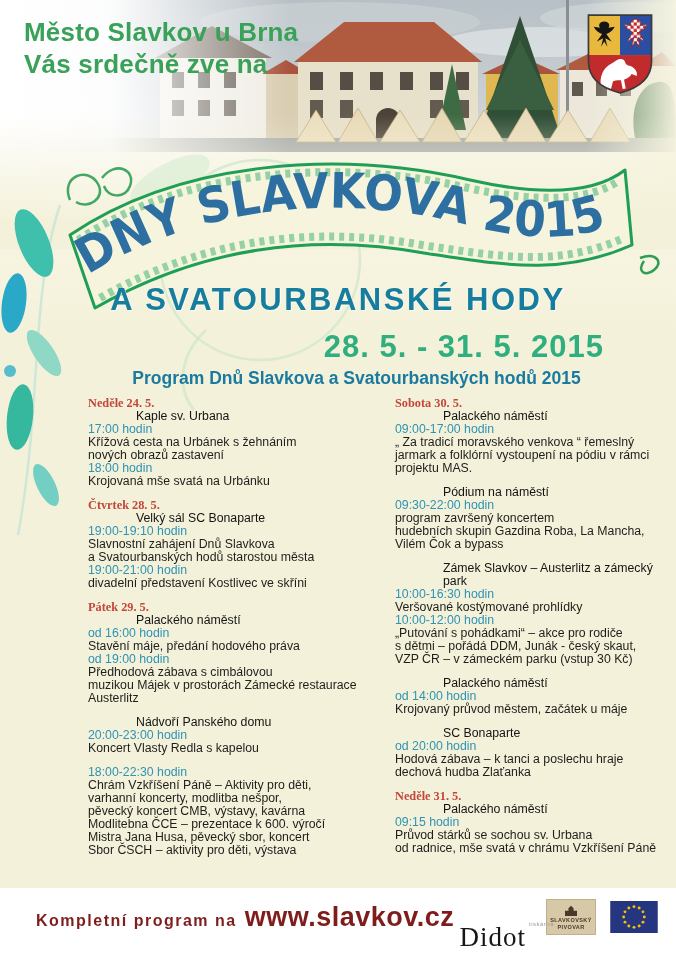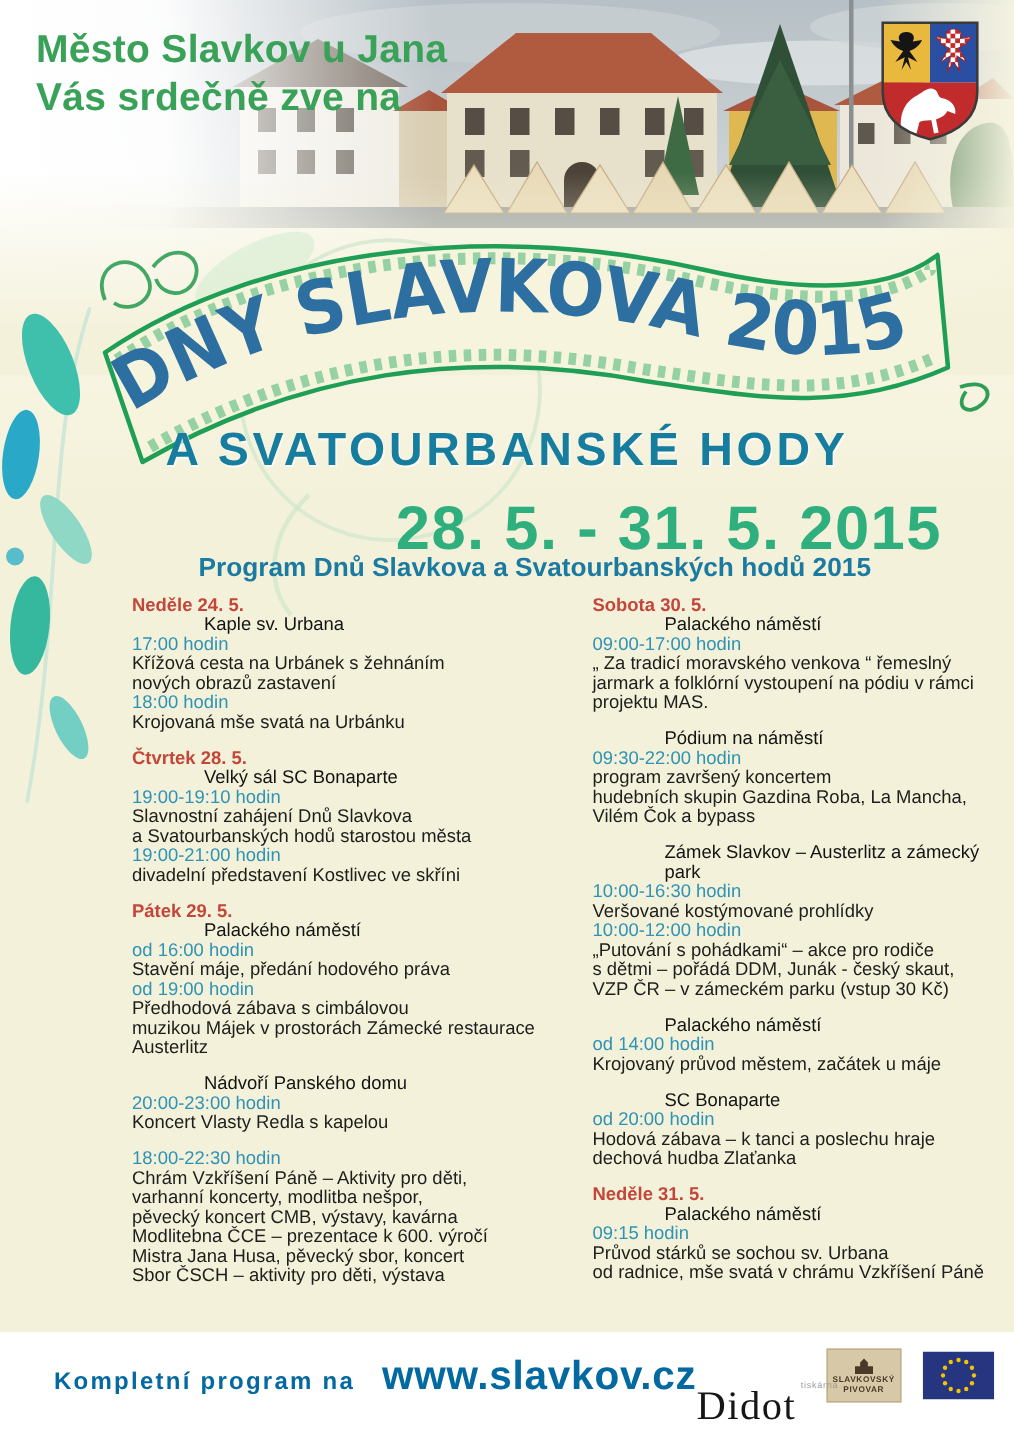--- a/index.html
+++ b/index.html
@@ -21,40 +21,40 @@
   .fade-bottom{position:absolute;top:115px;left:0;width:676px;height:135px;z-index:2;
     background:linear-gradient(180deg,rgba(244,241,218,0) 0%,#f4f1da 80%);}
   .arms{position:absolute;top:13px;left:586px;z-index:7;}
   .decor{z-index:3;}
   .ribbon{position:absolute;top:80px;left:0;z-index:4;}
   
   .subtitle{position:absolute;top:282px;left:0;width:676px;box-sizing:border-box;
     text-align:center;z-index:5;
     font-size:31px;font-weight:700;letter-spacing:2.5px;color:#177d9e;
     text-shadow:1px 1px 0 rgba(255,255,255,.7);}
-  .dates{position:absolute;top:329px;right:48px;z-index:5;
-    font-size:41px;font-weight:700;color:#2fae7e;letter-spacing:1px;}
+  .dates{position:absolute;top:329px;right:72px;z-index:5;
+    font-size:31px;font-weight:700;color:#2fae7e;letter-spacing:1px;}
   .prog-title{position:absolute;top:368px;left:0;width:608px;box-sizing:border-box;
     padding-left:105px;text-align:center;z-index:5;
     font-size:17.5px;font-weight:700;color:#1a7aa0;}
   
   .columns{position:absolute;top:397px;left:88px;right:10px;display:flex;z-index:5;
     font-size:12.3px;line-height:13px;color:#1e1e1c;}
   .col-left{width:307px;flex:none;}
   .col-right{flex:1;min-width:0;}
   .sec{margin-bottom:11px;}
-  .day{color:#c2473a;font-weight:700;}
+  .day{color:#c2473a;font-weight:700;font-family:Liberation Serif, serif;}
   .venue{font-weight:400;color:#141413;padding-left:48px;}
   .time{color:#2e93b4;}
   .desc{white-space:pre-line;}
   .b{font-weight:400;}
   
   .footer{position:absolute;left:0;bottom:0;width:676px;height:72px;background:#ffffff;
     z-index:8;display:flex;align-items:center;box-sizing:border-box;padding:0 18px 14px 36px;}
-  .footer-text{display:flex;align-items:baseline;gap:18px;color:#0369a1;white-space:nowrap;justify-content:flex-end;}
+  .footer-text{display:flex;align-items:baseline;gap:8px;color:#7f1d1d;white-space:nowrap;justify-content:flex-end;}
   .footer-prefix{font-size:16px;font-weight:600;letter-spacing:1.5px;}
   .footer-url{font-size:27px;font-weight:700;letter-spacing:.5px;}
   .logos{margin-left:auto;display:flex;align-items:center;gap:14px;}
   .didot{position:relative;font-family:"Liberation Serif",serif;font-size:27px;color:#161616;
     letter-spacing:1px;padding-right:6px;margin-top:40px;}
   .didot-small{position:absolute;top:-1px;right:-22px;font-size:6px;color:#9a9a9a;
     font-family:"Liberation Sans",sans-serif;letter-spacing:.5px;}
   .pivovar{width:48px;height:34px;background:#d7c9a8;border:1px solid #c2b088;
     display:flex;flex-direction:column;align-items:center;justify-content:center;gap:1px;}
   .pivovar-text{font-size:5.5px;line-height:6px;color:#4a3828;font-weight:700;
@@ -157,21 +157,21 @@
       <rect x="2" y="40" width="60" height="38" fill="#c22b2b"></rect>
       <path d="M17 8 C13 8 11 11 13 14 L7 13 C9 17 12 19 15 20 L10 27 L16 24 L14 32 L17 27 L20 32 L18 24 L24 27 L19 20 C22 19 25 17 27 13 L21 14 C23 11 21 8 17 8 Z" fill="#151515"></path>
       <path d="M47 6 C43 6 41 9 43 12 L36 11 C38 15 41 17 44 18 L39 27 L45 23 L43 33 L47 27 L51 33 L49 23 L55 27 L50 18 C53 17 56 15 58 11 L51 12 C53 9 51 6 47 6 Z" fill="url(#chk)" stroke="#a02222" stroke-width="0.6"></path>
       <path d="M14 72 C12 60 16 52 24 48 C28 46 30 43 34 44 C38 45 36 49 40 50 C45 51 49 55 48 60 L43 58 C41 62 36 64 30 64 C24 64 21 68 21 72 Z" fill="#ffffff"></path>
       <path d="M24 64 L22 72 M34 62 L36 72" stroke="#ffffff" stroke-width="3" fill="none"></path>
     </g>
     <path d="M2 2 H62 V46 C62 64 48 72 32 76 C16 72 2 64 2 46 Z" fill="none" stroke="#3a3a3a" stroke-width="1.6"></path>
   </svg>
 
   <div class="invite">
-    <div>Město Slavkov u Jana</div>
+    <div>Město Slavkov u Brna</div>
     <div>Vás srdečně zve na</div>
   </div>
 
   <svg class="abs decor" style="left:0;top:185px;" width="120" height="370" viewBox="0 0 120 370" aria-hidden="true">
     <path d="M60 20 C30 110 42 220 18 350" stroke="#bfe3d6" stroke-width="2.5" fill="none" opacity="0.7"></path>
     <ellipse cx="34" cy="58" rx="15" ry="36" fill="#3fc0ad" transform="rotate(-22 34 58)"></ellipse>
     <ellipse cx="14" cy="118" rx="12" ry="30" fill="#29a8c8" transform="rotate(8 14 118)"></ellipse>
     <ellipse cx="44" cy="168" rx="10" ry="27" fill="#8fd8c5" transform="rotate(-34 44 168)"></ellipse>
     <ellipse cx="20" cy="232" rx="13" ry="33" fill="#35b89d" transform="rotate(6 20 232)"></ellipse>
     <ellipse cx="46" cy="300" rx="9" ry="23" fill="#5cc8bf" opacity="0.85" transform="rotate(-26 46 300)"></ellipse>

